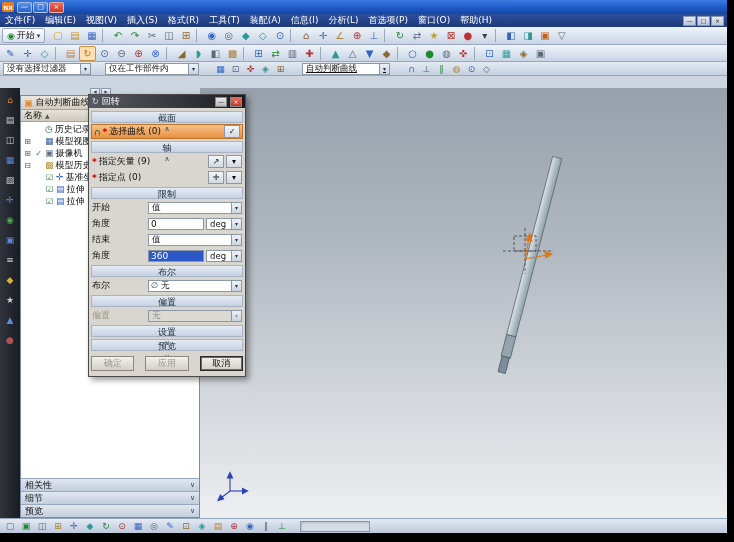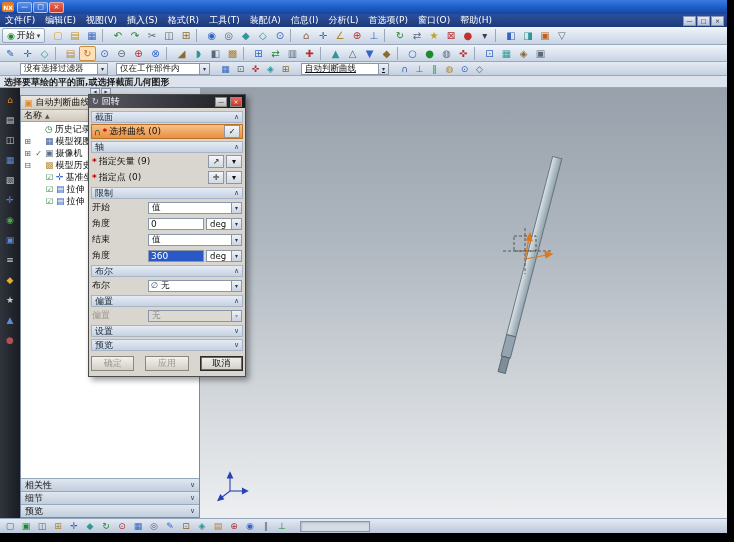--- a/index.html
+++ b/index.html
@@ -38,21 +38,21 @@
   .sicon{color:#1e8a2e;font-size:9px;}
   .sarrow{font-size:7px;color:#444;}
   .icons{display:flex;align-items:center;}
   .tbi{width:17px;height:15px;display:inline-flex;align-items:center;justify-content:center;font-size:10px;}
   .tbi.sepi{width:5px;height:13px;border-left:1px solid #9aa8be;margin:0 2px;}
   .tbi.pressed{background:#fbe0b8;border:1px solid #c8903a;border-radius:2px;}
 
   
   .selbar{position:absolute;left:0;top:62px;right:0;height:14px;
     background:linear-gradient(180deg,#e4eaf2,#c4d0e0);border-bottom:1px solid #9aa8be;
-    display:flex;align-items:center;gap:8px;padding:0 20px;}
+    display:flex;align-items:center;gap:14px;padding:0 3px;}
   .combo{display:inline-flex;align-items:center;height:12px;background:#fff;border:1px solid #8a97a8;}
   .ctxt{padding:0 3px;font-size:8.5px;white-space:nowrap;overflow:hidden;flex:1;}
   .carr{width:10px;align-self:stretch;background:linear-gradient(180deg,#eef2f6,#c8d4e2);
     border-left:1px solid #8a97a8;font-size:6px;display:flex;align-items:center;justify-content:center;color:#334;}
   .combo.f{width:88px;}.combo.s{width:94px;}.combo.c{width:88px;text-decoration:underline;}
   .selicons{display:flex;}
   .sbi{width:15px;height:13px;display:flex;align-items:center;justify-content:center;font-size:9px;}
 
   
   .prompt{position:absolute;left:0;top:76px;right:0;height:12px;background:#dde3ec;
@@ -97,21 +97,21 @@
     border:1px solid #4a4a4a;box-shadow:3px 3px 6px rgba(0,0,0,.4);}
   .dtitle{height:13px;background:linear-gradient(90deg,#5a5a64,#1a1a20);display:flex;align-items:center;
     padding:0 3px;gap:3px;}
   .dticon{color:#d0d8e8;font-size:8px;}
   .dttext{color:#fff;font-size:9px;flex:1;}
   .dtb{width:12px;height:10px;background:linear-gradient(180deg,#e8e8e8,#b8b8b8);border:1px solid #888;
     font-size:6px;line-height:8px;text-align:center;color:#222;}
   .dtb.dclose{background:linear-gradient(180deg,#e86a5a,#c03828);color:#fff;}
   .dbody{padding:1px 2px 3px;}
   .ghdr{height:12px;background:linear-gradient(180deg,#e4ebf4,#c6d2e2);border:1px solid #a8b4c6;
-    display:flex;align-items:center;justify-content:space-between;padding:0 3px;margin-top:2px;font-size:9px;color:#1a2a3a;}
+    display:flex;align-items:center;justify-content:space-between;padding:0 3px;margin-top:2px;font-size:9px;color:#1a2a3a;flex-direction:column;}
   .chev{font-size:7px;color:#345;}
   .orow{height:15px;background:linear-gradient(180deg,#f8c088,#e89040);border:1px solid #b87328;
     display:flex;align-items:center;gap:2px;padding:0 2px;margin-top:1px;}
   .oicon{color:#205838;font-size:9px;}
   .star{color:#c00000;font-weight:bold;}
   .sp{flex:1;}
   .ibtn{width:16px;height:13px;background:linear-gradient(180deg,#f4f6f9,#d2d9e2);border:1px solid #8a97a8;
     display:flex;align-items:center;justify-content:center;font-size:8px;flex:0 0 auto;}
   .drow{height:15px;display:flex;align-items:center;gap:2px;padding:0 1px;margin-top:1px;font-size:9px;}
   .lblw{width:40px;flex:0 0 auto;}
@@ -278,23 +278,20 @@
     <span class="selicons">
         <span class="sbi" style="color: rgb(53, 101, 194);">∩</span>
         <span class="sbi" style="color: rgb(90, 104, 120);">⊥</span>
         <span class="sbi" style="color: rgb(30, 138, 46);">∥</span>
         <span class="sbi" style="color: rgb(176, 128, 48);">◍</span>
         <span class="sbi" style="color: rgb(53, 101, 194);">⊙</span>
         <span class="sbi" style="color: rgb(90, 104, 120);">◇</span>
       </span>
   </div>
 
-  <div class="prompt">
-    <span>选择要草绘的平的面,或选择截面几何图形</span>
-  </div>
 
   <div class="main">
 
     <div class="resbar">
         <span class="rbi" style="color: rgb(224, 136, 40);">⌂</span>
         <span class="rbi" style="color: rgb(200, 204, 210);">▤</span>
         <span class="rbi" style="color: rgb(200, 204, 210);">◫</span>
         <span class="rbi" style="color: rgb(90, 138, 216);">▦</span>
         <span class="rbi" style="color: rgb(200, 204, 210);">▧</span>
         <span class="rbi" style="color: rgb(90, 138, 216);">✛</span>

